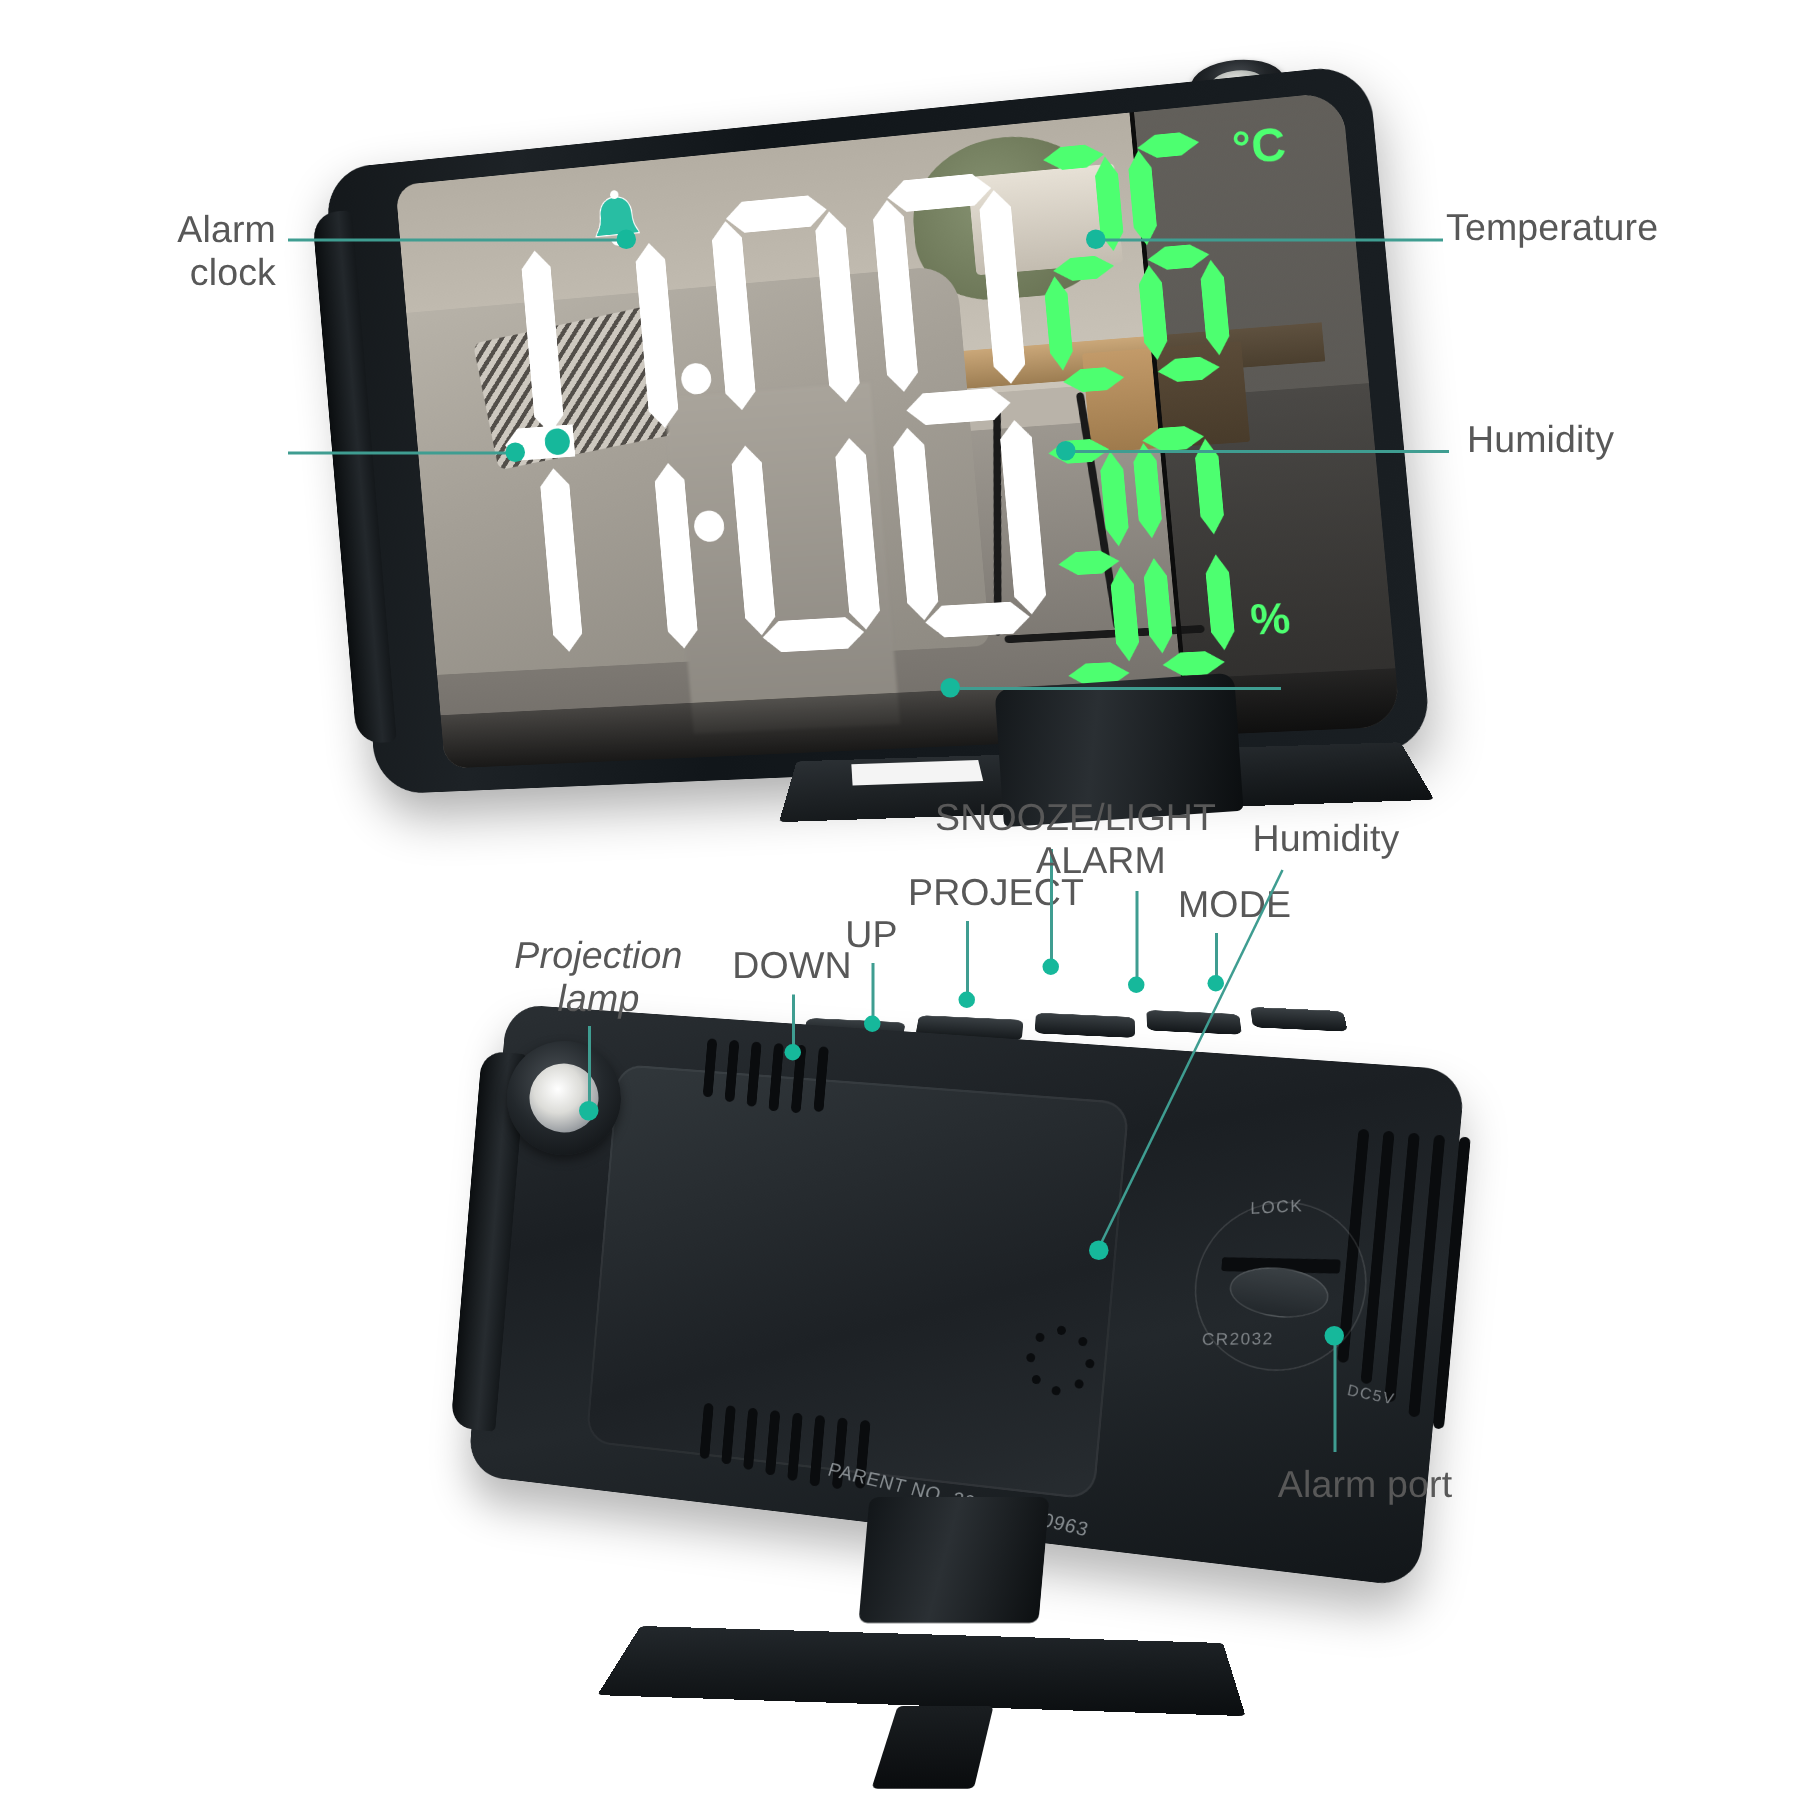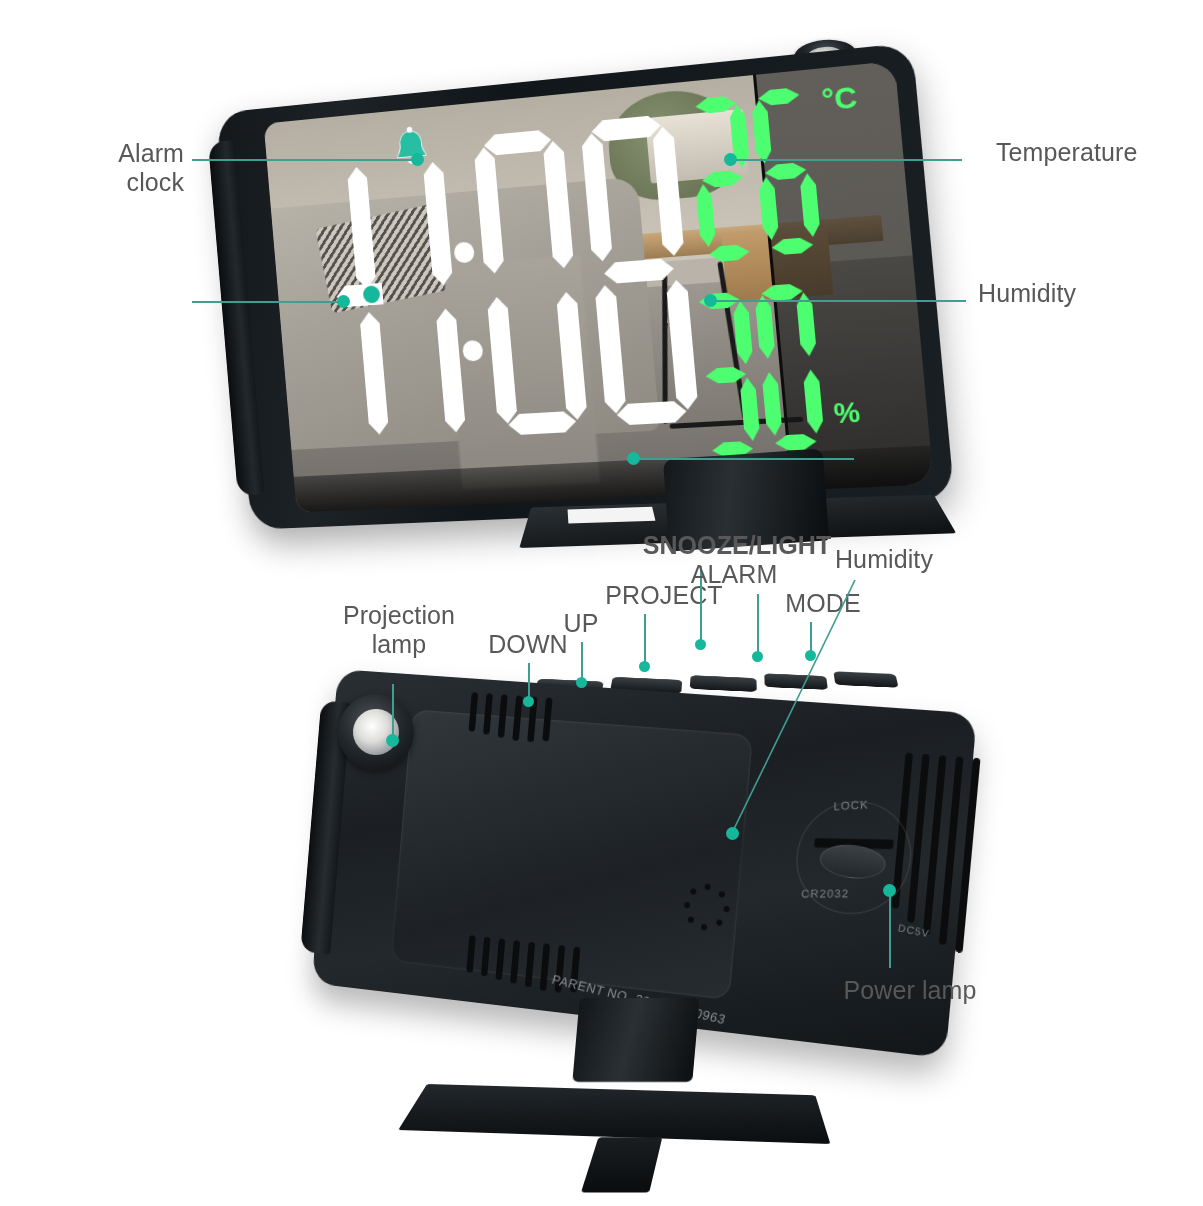--- a/index.html
+++ b/index.html
@@ -380,21 +380,21 @@
   </div>
 
   <div class="label rt" style="left:36px;top:139px;width:148px;">Alarm
 clock</div>
   <div class="lead h" style="left:192px;top:159px;width:228px;"></div>
   <div class="dot" style="left:411px;top:153px;"></div>
 
   <div class="lead h" style="left:192px;top:301px;width:152px;"></div>
   <div class="dot" style="left:337px;top:295px;"></div>
 
-  <div class="label" style="left:996px;top:138px;width:200px;">Temperature</div>
+  <div class="label" style="left:964px;top:138px;width:200px;">Temperature</div>
   <div class="lead h" style="left:730px;top:159px;width:232px;"></div>
   <div class="dot" style="left:724px;top:153px;"></div>
 
   <div class="label" style="left:978px;top:279px;width:200px;">Humidity</div>
   <div class="lead h" style="left:710px;top:300px;width:256px;"></div>
   <div class="dot" style="left:704px;top:294px;"></div>
 
   <div class="lead h" style="left:640px;top:458px;width:214px;"></div>
   <div class="dot" style="left:627px;top:452px;"></div>
 
@@ -461,52 +461,52 @@
       <div class="micro patent" style="left:262px;top:300px;">PARENT NO .202230220963</div>
     </div>
 
     <div class="proj-back"></div>
 
     <div class="bstand-neck"></div>
     <div class="bstand-plate"></div>
     <div class="bstand-foot"></div>
   </div>
 
-  <div class="label ctr" style="left:310px;top:601px;width:178px;">Projection
+  <div class="label ctr" style="left:310px;top:623px;width:178px;font-style:italic;">Projection
 lamp</div>
   <div class="lead v" style="left:392px;top:684px;height:56px;"></div>
   <div class="dot" style="left:386px;top:734px;"></div>
 
   <div class="label ctr" style="left:473px;top:630px;width:110px;">DOWN</div>
   <div class="lead v" style="left:528px;top:663px;height:38px;"></div>
   <div class="dot sm" style="left:523px;top:696px;"></div>
 
   <div class="label ctr" style="left:542px;top:609px;width:78px;">UP</div>
   <div class="lead v" style="left:581px;top:642px;height:40px;"></div>
   <div class="dot sm" style="left:576px;top:677px;"></div>
 
   <div class="label ctr" style="left:589px;top:581px;width:150px;">PROJECT</div>
   <div class="lead v" style="left:644px;top:614px;height:52px;"></div>
   <div class="dot sm" style="left:639px;top:661px;"></div>
 
-  <div class="label ctr" style="left:627px;top:531px;width:220px;font-weight:bold;">SNOOZE/LIGHT</div>
+  <div class="label ctr" style="left:607px;top:531px;width:220px;">SNOOZE/LIGHT</div>
   <div class="lead v" style="left:700px;top:566px;height:78px;"></div>
   <div class="dot sm" style="left:695px;top:639px;"></div>
 
   <div class="label ctr" style="left:660px;top:560px;width:148px;">ALARM</div>
   <div class="lead v" style="left:757px;top:594px;height:62px;"></div>
   <div class="dot sm" style="left:752px;top:651px;"></div>
 
   <div class="label ctr" style="left:758px;top:589px;width:130px;">MODE</div>
   <div class="lead v" style="left:810px;top:622px;height:34px;"></div>
   <div class="dot sm" style="left:805px;top:650px;"></div>
 
   <div class="label ctr" style="left:800px;top:545px;width:168px;">Humidity</div>
   <svg style="position:absolute;left:690px;top:575px;width:180px;height:270px;overflow:visible;">
     <line x1="165" y1="5" x2="42" y2="258" stroke="#3f9d91" stroke-width="1.7"></line>
   </svg>
   <div class="dot" style="left:726px;top:827px;"></div>
 
-  <div class="label ctr" style="left:815px;top:976px;width:190px;">Power lamp</div>
+  <div class="label ctr" style="left:815px;top:976px;width:190px;">Alarm port</div>
   <div class="lead v" style="left:889px;top:894px;height:74px;"></div>
   <div class="dot" style="left:883px;top:884px;"></div>
 
 </div>
 
 </body></html>

